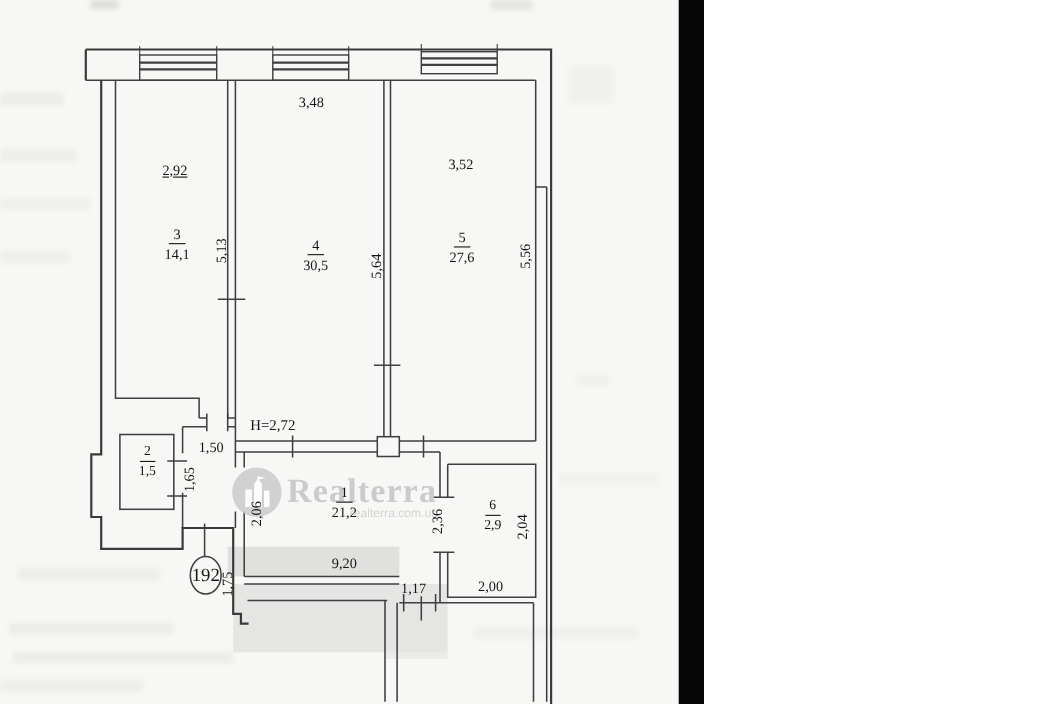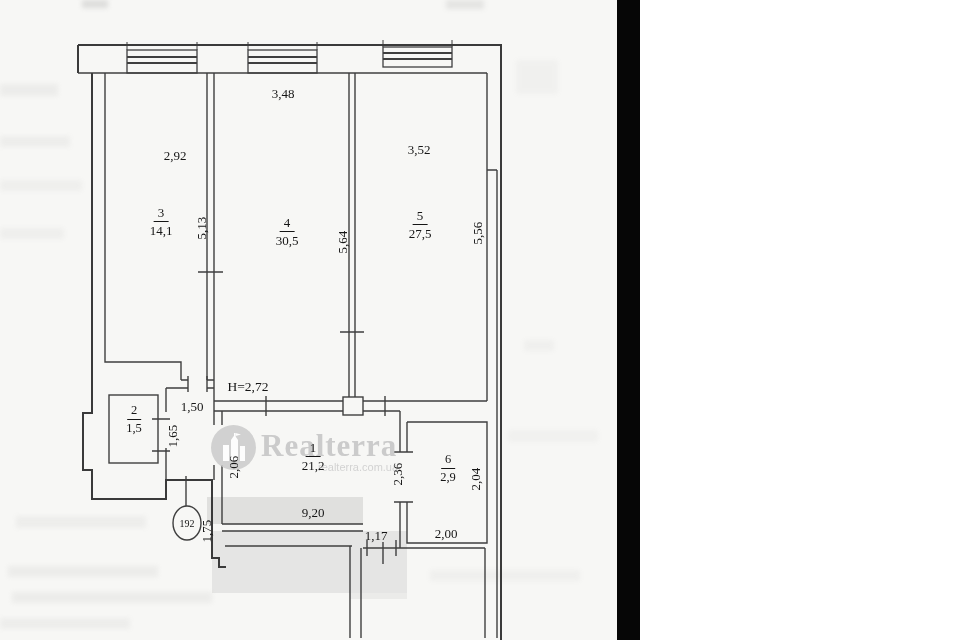--- a/index.html
+++ b/index.html
@@ -10,21 +10,21 @@
   #rightwhite{position:absolute;left:640px;top:0;width:320px;height:640px;background:#ffffff;}
   svg.walls{position:absolute;left:0;top:0;z-index:1;}
   .lbl{position:absolute;z-index:3;color:#151515;font-size:13px;line-height:1;
        white-space:nowrap;transform:translate(-50%,-50%);}
   .lbl.bold{font-weight:normal;font-size:13.5px;}
   .rot{transform:translate(-50%,-50%) rotate(-90deg);}
   .stack{position:absolute;z-index:3;transform:translate(-50%,0);text-align:center;
          color:#151515;font-size:13px;line-height:1;}
   .stack .num{display:inline-block;border-bottom:1.2px solid #151515;padding:0 4px 2px 4px;}
   .stack .area{padding-top:2px;}
-  .aptnum{position:absolute;z-index:3;transform:translate(-50%,-50%);font-size:10px;color:#151515;}
+  .aptnum{position:absolute;z-index:3;transform:translate(-50%,-50%);font-size:17px;color:#151515;}
   #watermark{position:absolute;left:0;top:0;z-index:2;}
   .wm-logo{position:absolute;left:211px;top:425px;width:45px;height:45px;border-radius:50%;
            background:#cbcbcb;opacity:.85;}
   .wm-logo svg{position:absolute;left:9px;top:8px;}
   .wm-text{position:absolute;left:261px;top:428px;font-family:Liberation Serif, serif;
            font-weight:bold;font-size:31px;letter-spacing:1px;color:#c7c7c7;opacity:.9;}
   .wm-url{position:absolute;left:318px;top:461px;font-family:"Liberation Sans",sans-serif;
           font-size:11px;color:#cfcfcf;opacity:.9;text-align:right;}
   .smudge{position:absolute;background:#8f8f8f;filter:blur(2.5px);z-index:0;}
 </style>
@@ -145,36 +145,36 @@
   <div class="stack" style="left:161px;top:206px;">
     <span class="num">3</span>
     <div class="area">14,1</div>
   </div>
   <div class="stack" style="left:287px;top:216px;">
     <span class="num">4</span>
     <div class="area">30,5</div>
   </div>
   <div class="stack" style="left:420px;top:209px;">
     <span class="num">5</span>
-    <div class="area">27,5</div>
+    <div class="area">27,6</div>
   </div>
   <div class="stack" style="left:134px;top:404px;font-size:12.5px;">
     <span class="num">2</span>
     <div class="area">1,5</div>
   </div>
   <div class="stack" style="left:313px;top:441px;">
     <span class="num">1</span>
     <div class="area">21,2</div>
   </div>
   <div class="stack" style="left:448px;top:453px;font-size:12.5px;">
     <span class="num">6</span>
     <div class="area">2,9</div>
   </div>
 
-  <div class="lbl" style="left:175px;top:155px;">2,92</div>
+  <div class="lbl" style="left:159px;top:155px;text-decoration:underline;">2,92</div>
   <div class="lbl" style="left:283px;top:93px;">3,48</div>
   <div class="lbl" style="left:419px;top:149px;">3,52</div>
   <div class="lbl rot" style="left:201px;top:228px;">5,13</div>
   <div class="lbl rot" style="left:342px;top:242px;">5,64</div>
   <div class="lbl rot" style="left:477px;top:233px;">5,56</div>
   <div class="lbl bold" style="left:248px;top:387px;">Н=2,72</div>
   <div class="lbl" style="left:192px;top:406px;">1,50</div>
   <div class="lbl rot" style="left:172px;top:436px;">1,65</div>
   <div class="lbl rot" style="left:233px;top:467px;">2,06</div>
   <div class="lbl rot" style="left:397px;top:474px;">2,36</div>

